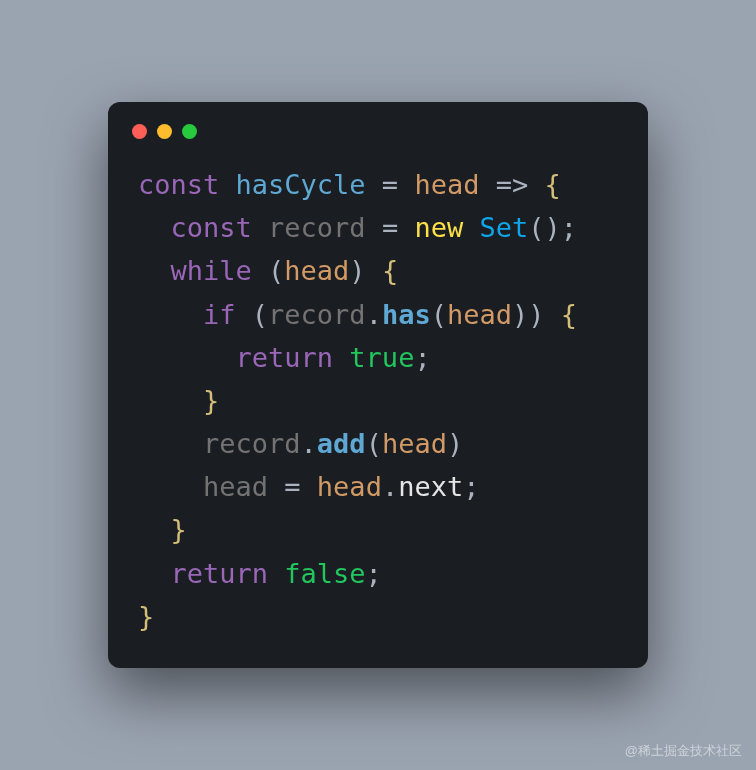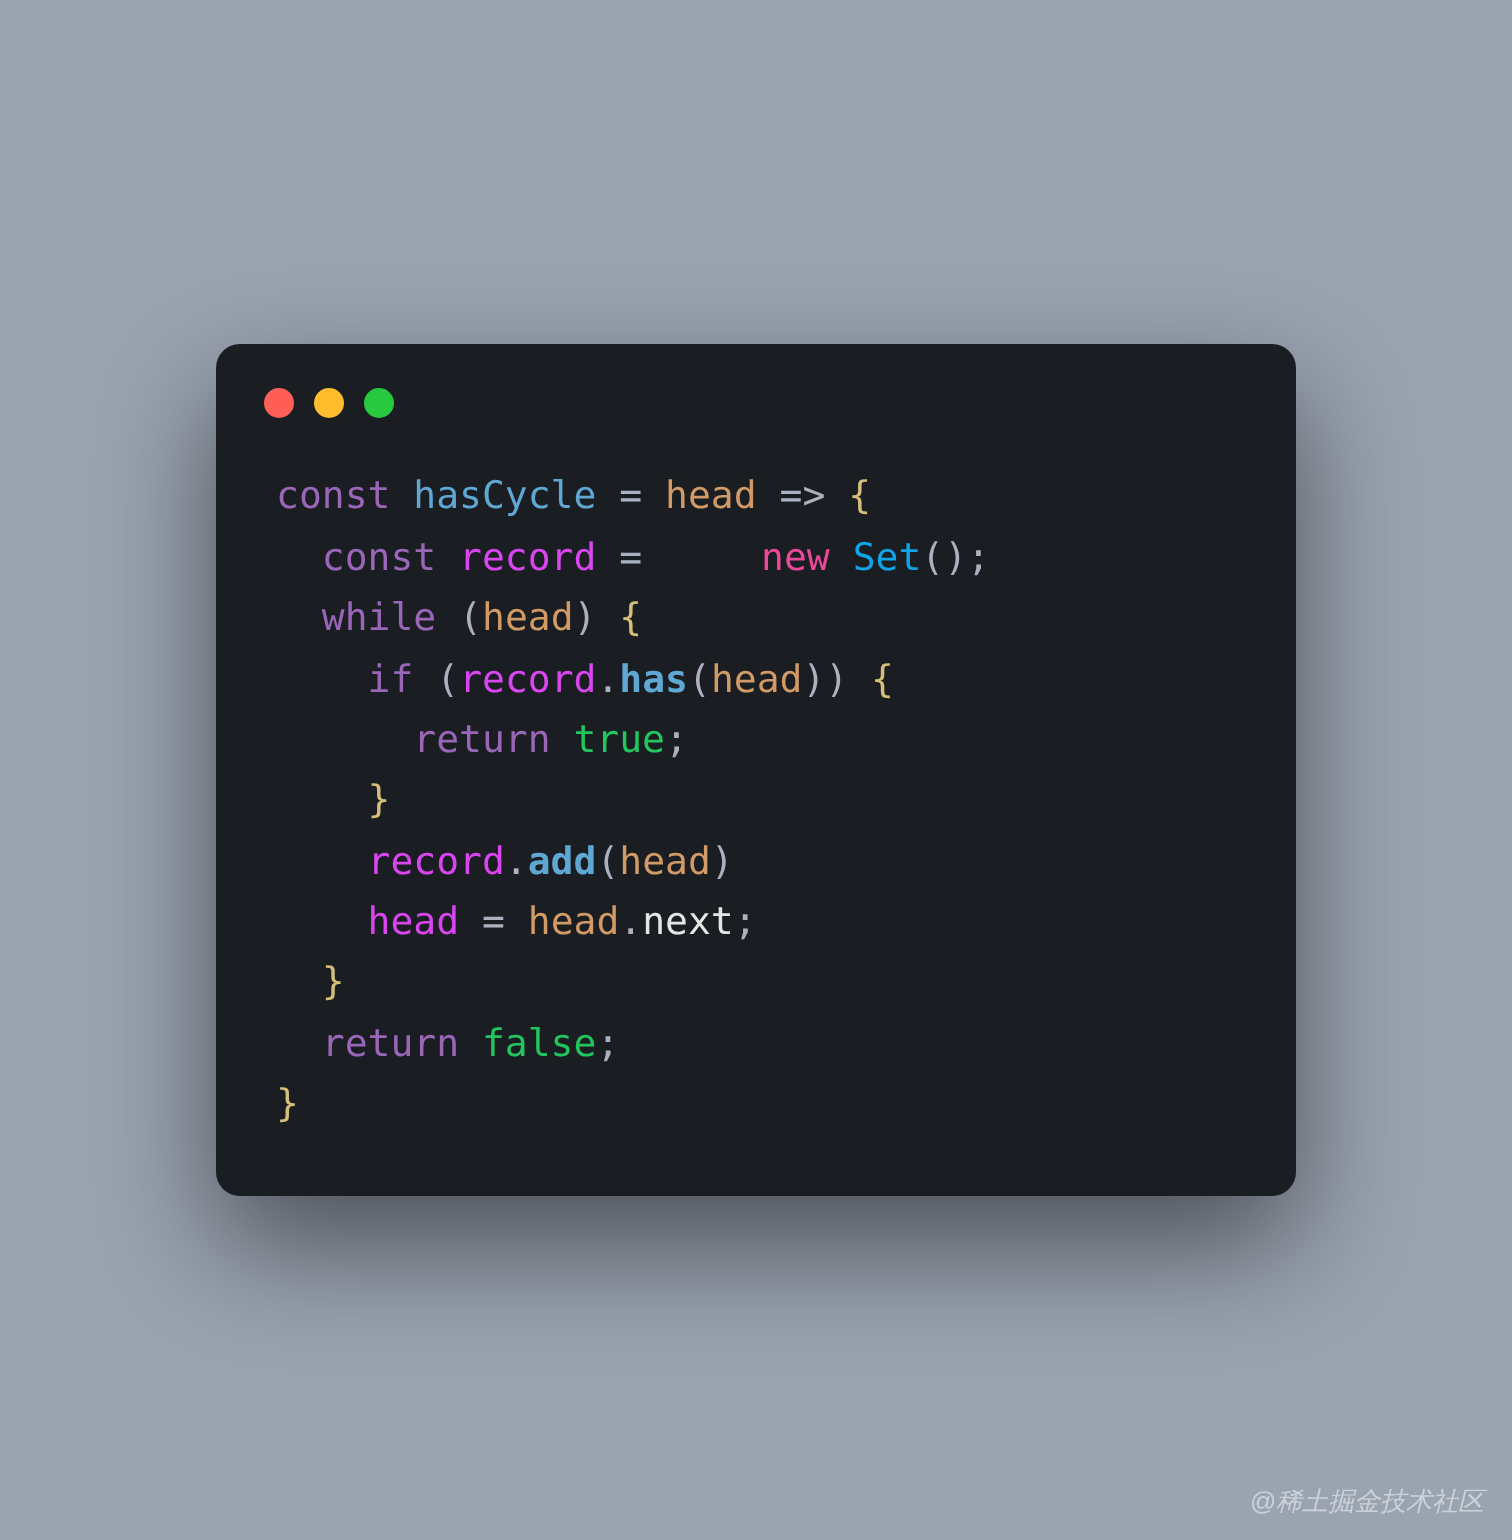--- a/index.html
+++ b/index.html
@@ -32,46 +32,45 @@
     .traffic-light {
       width: 15px;
       height: 15px;
       border-radius: 50%;
     }
     .red { background: #ff5f56; }
     .yellow { background: #ffbd2e; }
     .green { background: #27c93f; }
     .code-area {
       padding: 0 30px;
-      font-size: 19px;
+      font-size: 27px;
       line-height: 1.6;
       white-space: pre;
       color: #abb2bf;
     }
     .kw { color: #9966b8; }
     .fn { color: #5fa8d3; }
     .op { color: #abb2bf; }
     .param { color: #d19a66; }
-    .var { color: #d946ef; }
-    .new { color: #ec4899; margin-left: 48px; }
+    .var { color: #737373; }
+    .new { color: #fde047; }
     .cls { color: #0ea5e9; }
     .punc { color: #abb2bf; }
     .brace { color: #d4be7a; }
     .bool { color: #22c55e; }
     .method { color: #5fa8d3; font-weight: bold; }
     .prop { color: #e5e5e5; }
     .eq { color: #abb2bf; }
     .watermark {
       position: absolute;
       bottom: 10px;
       right: 14px;
       color: #cdd2da;
       font-size: 13px;
       font-family: sans-serif;
-      font-style: italic;
     }
   </style>
 </head>
 <body>
 
 <div class="code-window">
   <div class="title-bar">
     <div class="traffic-light red"></div>
     <div class="traffic-light yellow"></div>
     <div class="traffic-light green"></div>

